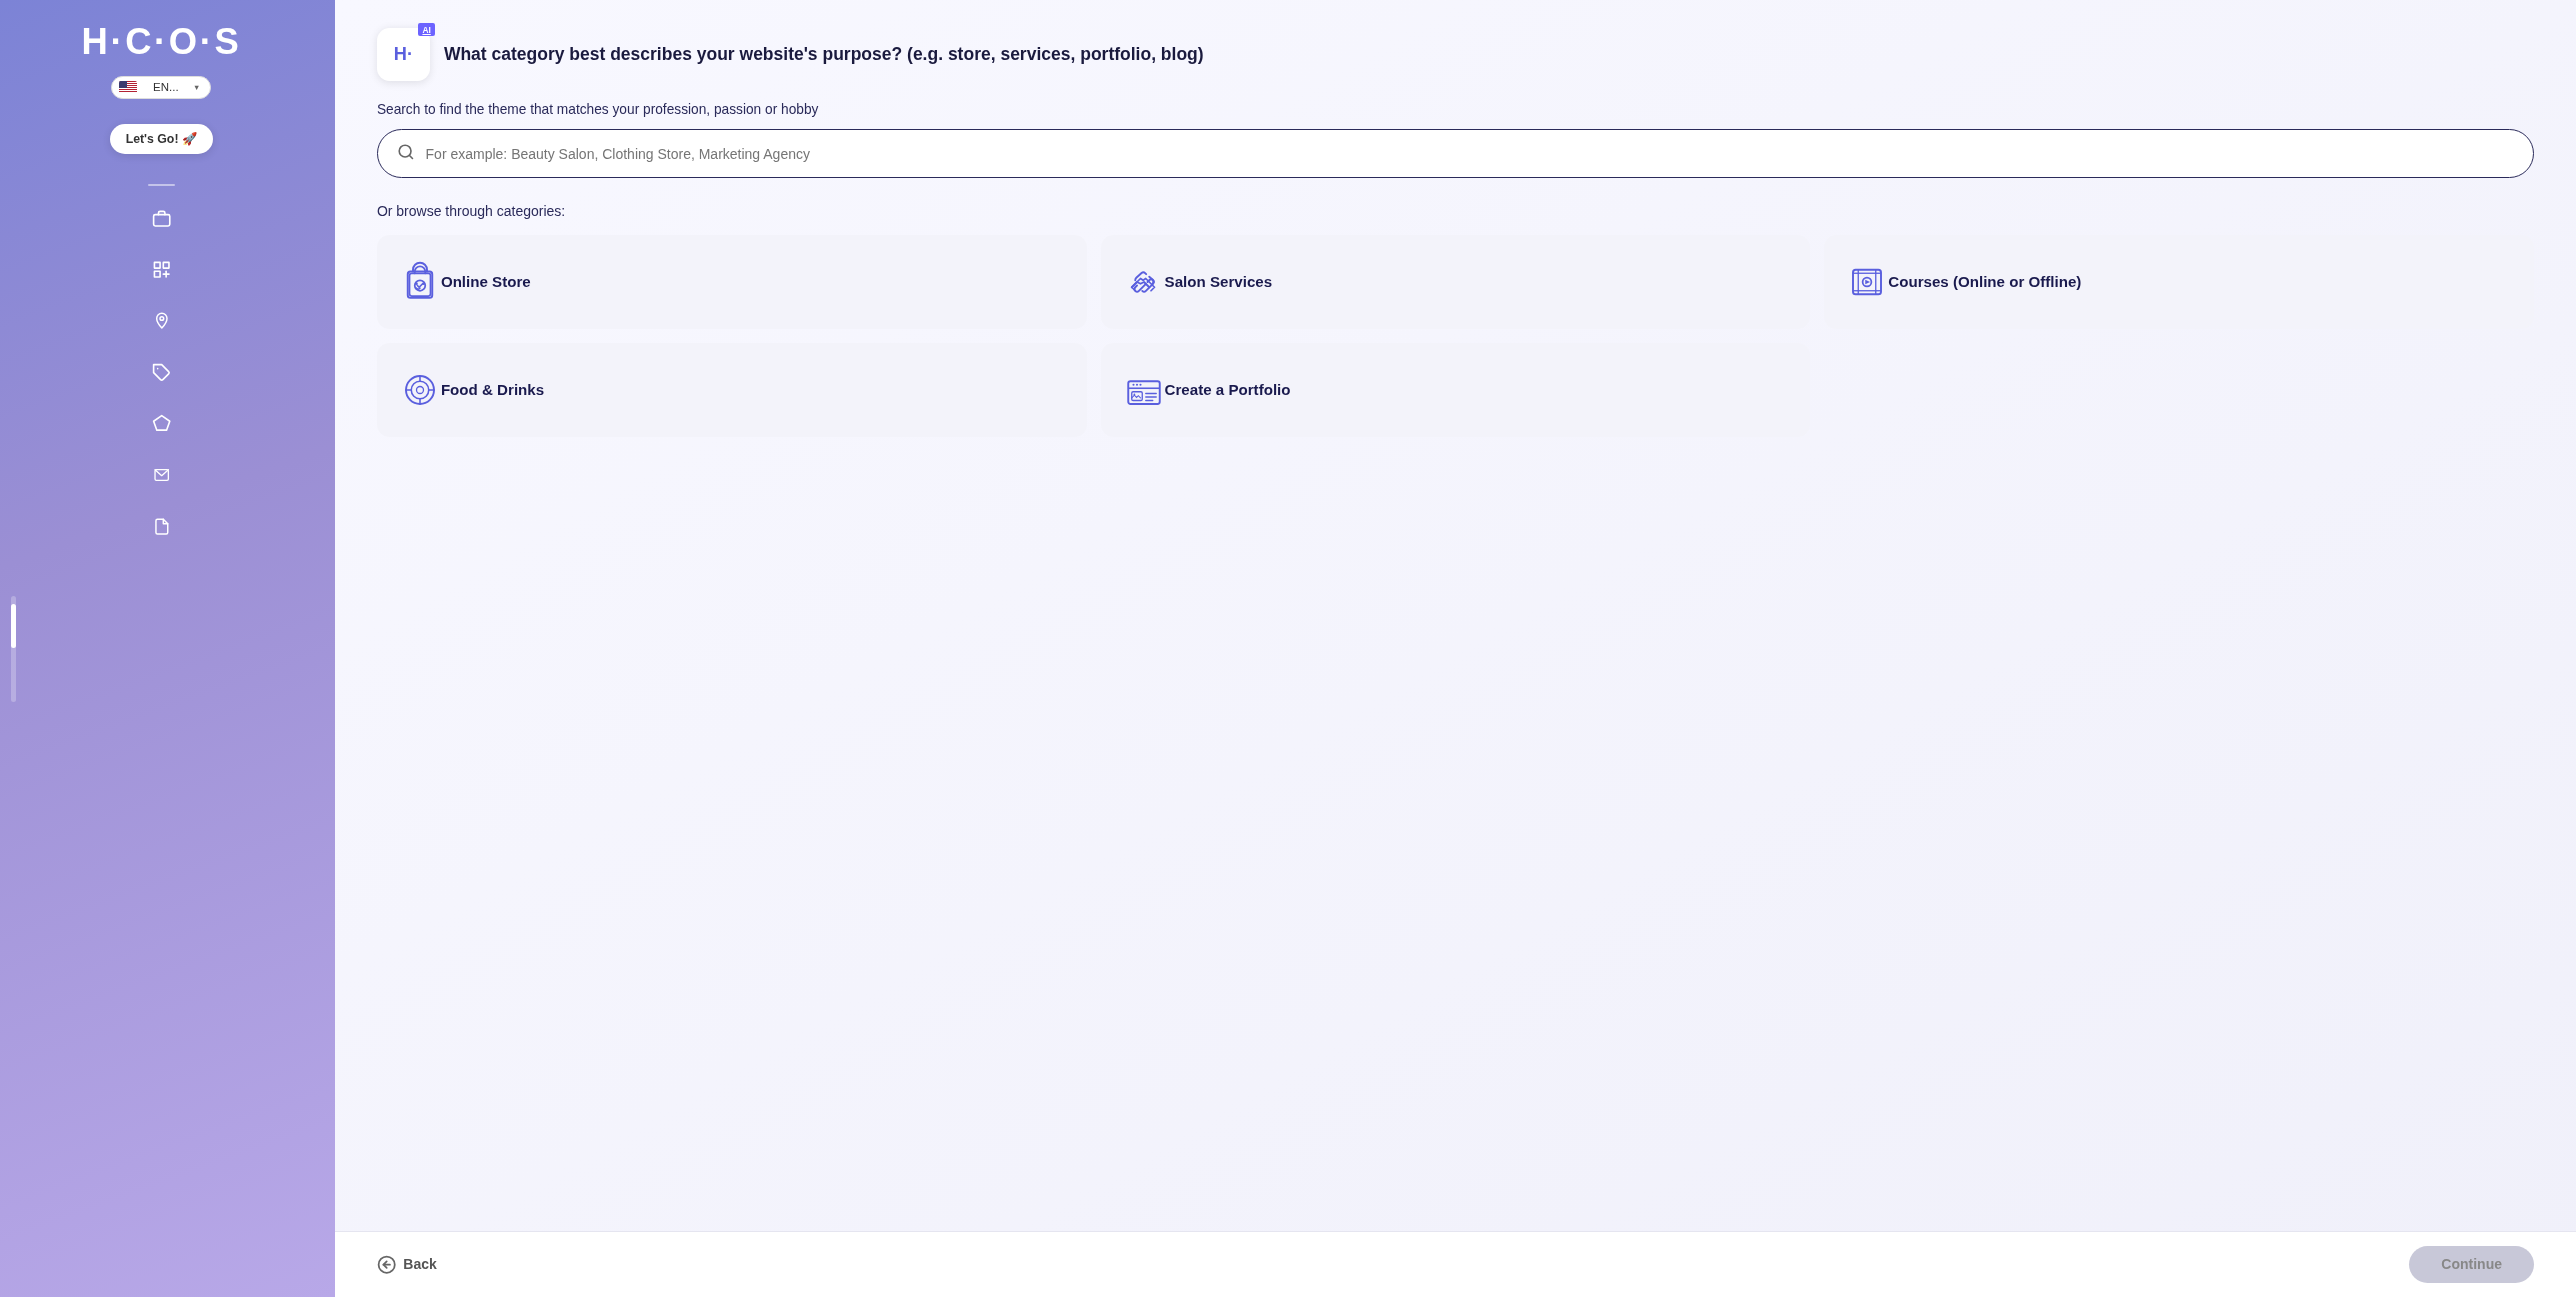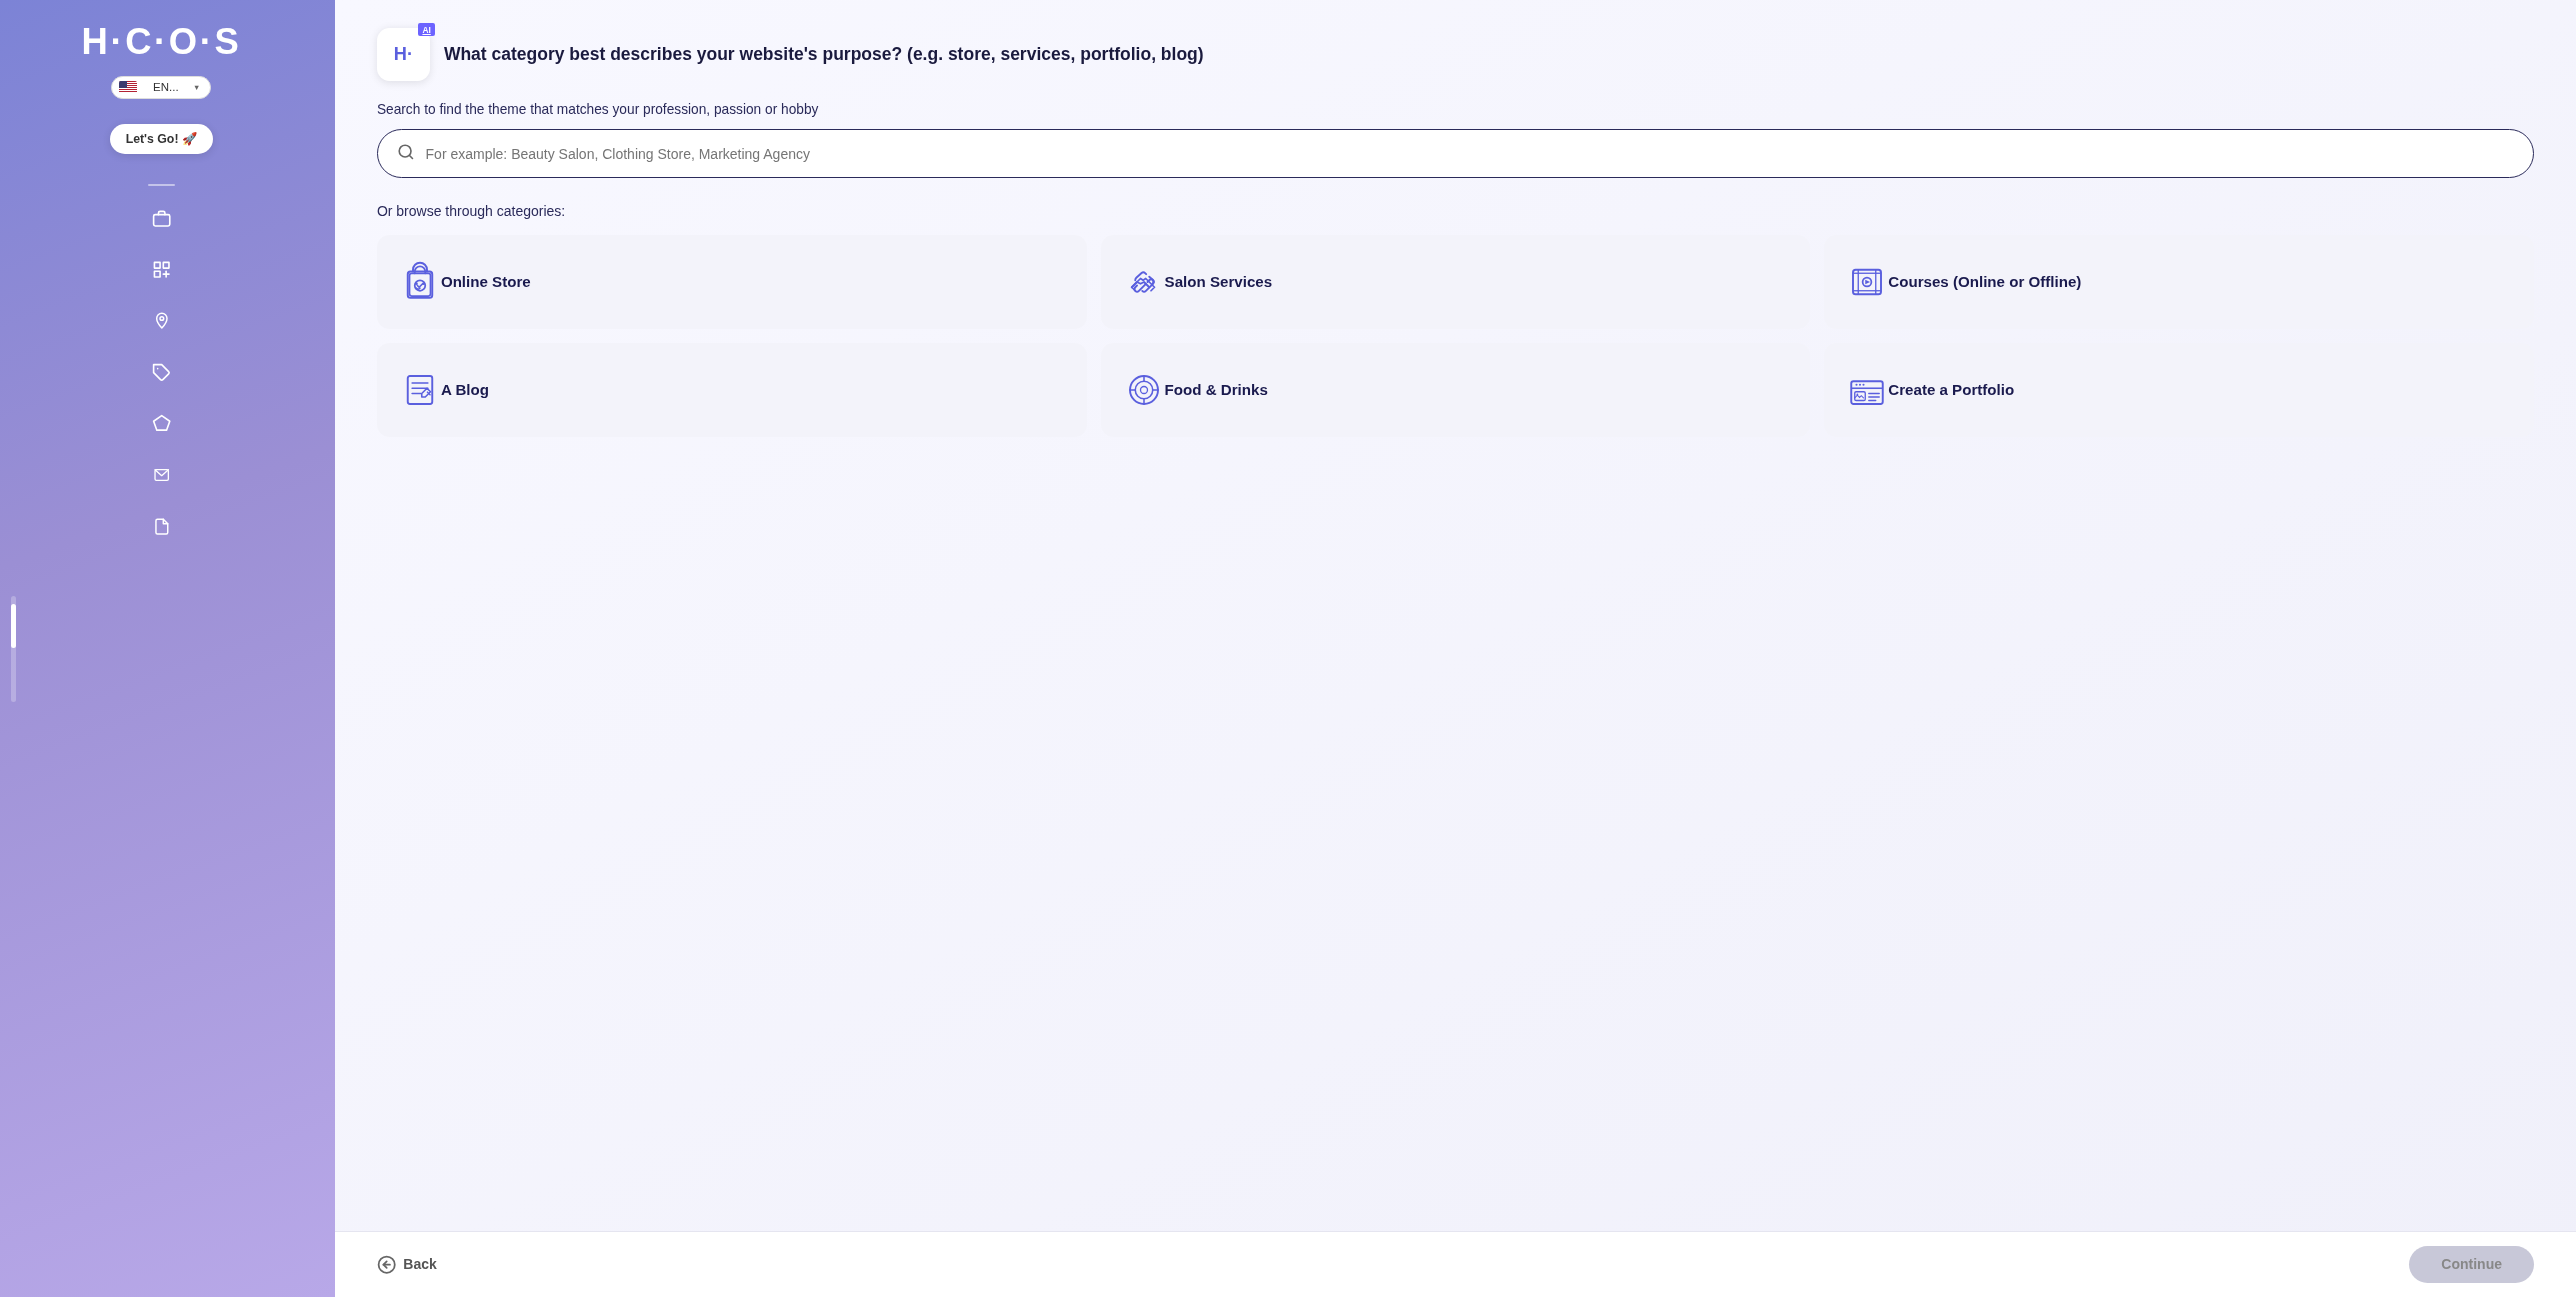--- a/index.html
+++ b/index.html
@@ -450,32 +450,20 @@
           <path d="M8 14h32" stroke="#5a5fde" stroke-width="1.5"></path>
           <path d="M8 34h32" stroke="#5a5fde" stroke-width="1.5"></path>
           <circle cx="24" cy="24" r="5" stroke="#5a5fde" stroke-width="2" fill="none"></circle>
           <polygon points="22,21.5 27.5,24 22,26.5" fill="#5a5fde"></polygon>
           <path d="M14 10v28" stroke="#5a5fde" stroke-width="1.5"></path>
           <path d="M34 10v28" stroke="#5a5fde" stroke-width="1.5"></path>
         </svg>
         <span class="category-card-label">Courses (Online or Offline)</span>
       </div>
 
-      <div class="category-card">
-        <svg class="cat-svg" viewBox="0 0 48 48" fill="none" xmlns="http://www.w3.org/2000/svg">
-          <rect x="10" y="8" width="28" height="32" rx="2.5" stroke="#5a5fde" stroke-width="2.2" fill="none"></rect>
-          <line x1="15" y1="16" x2="33" y2="16" stroke="#5a5fde" stroke-width="1.8" stroke-linecap="round"></line>
-          <line x1="15" y1="22" x2="33" y2="22" stroke="#5a5fde" stroke-width="1.8" stroke-linecap="round"></line>
-          <line x1="15" y1="28" x2="25" y2="28" stroke="#5a5fde" stroke-width="1.8" stroke-linecap="round"></line>
-
-          <path d="M30 32l6-6-4-4-6 6v4h4z" stroke="#5a5fde" stroke-width="1.8" fill="none" stroke-linejoin="round"></path>
-          <line x1="32" y1="26" x2="36" y2="30" stroke="#5a5fde" stroke-width="1.5"></line>
-        </svg>
-        <span class="category-card-label">A Blog</span>
-      </div>
 
       <div class="category-card">
         <svg class="cat-svg" viewBox="0 0 48 48" fill="none" xmlns="http://www.w3.org/2000/svg">
           <circle cx="24" cy="24" r="16" stroke="#5a5fde" stroke-width="2.2" fill="none"></circle>
           <circle cx="24" cy="24" r="10" stroke="#5a5fde" stroke-width="1.8" fill="none"></circle>
           <circle cx="24" cy="24" r="4" stroke="#5a5fde" stroke-width="1.5" fill="none"></circle>
           <line x1="24" y1="8" x2="24" y2="14" stroke="#5a5fde" stroke-width="1.8" stroke-linecap="round"></line>
           <line x1="24" y1="34" x2="24" y2="40" stroke="#5a5fde" stroke-width="1.8" stroke-linecap="round"></line>
           <line x1="8" y1="24" x2="14" y2="24" stroke="#5a5fde" stroke-width="1.8" stroke-linecap="round"></line>
           <line x1="34" y1="24" x2="40" y2="24" stroke="#5a5fde" stroke-width="1.8" stroke-linecap="round"></line>

